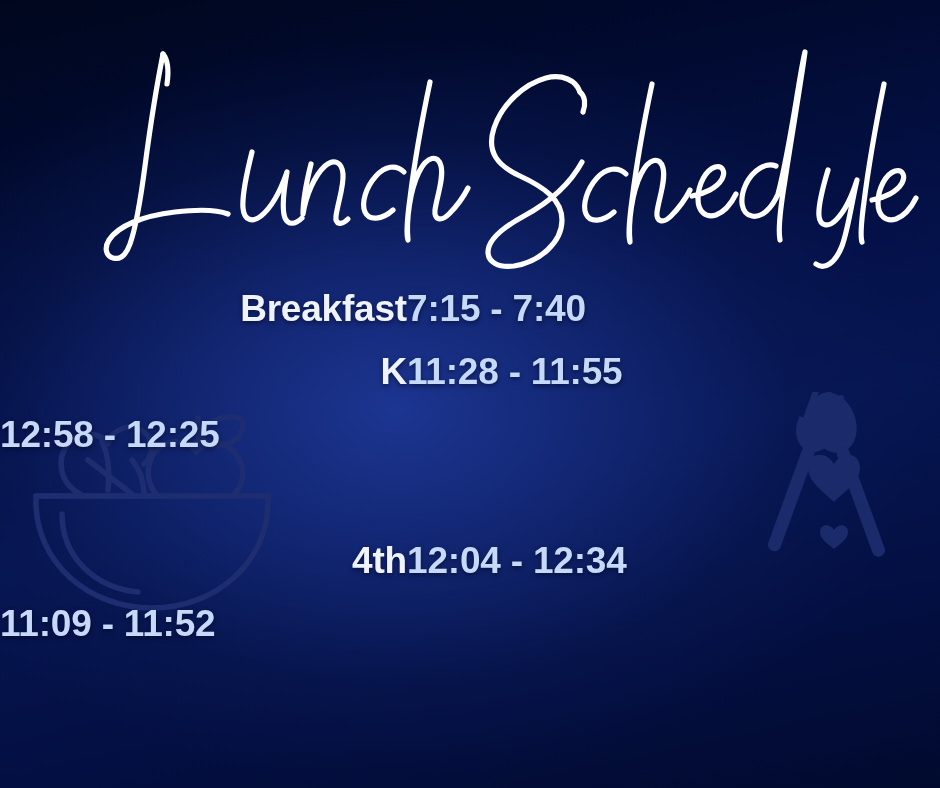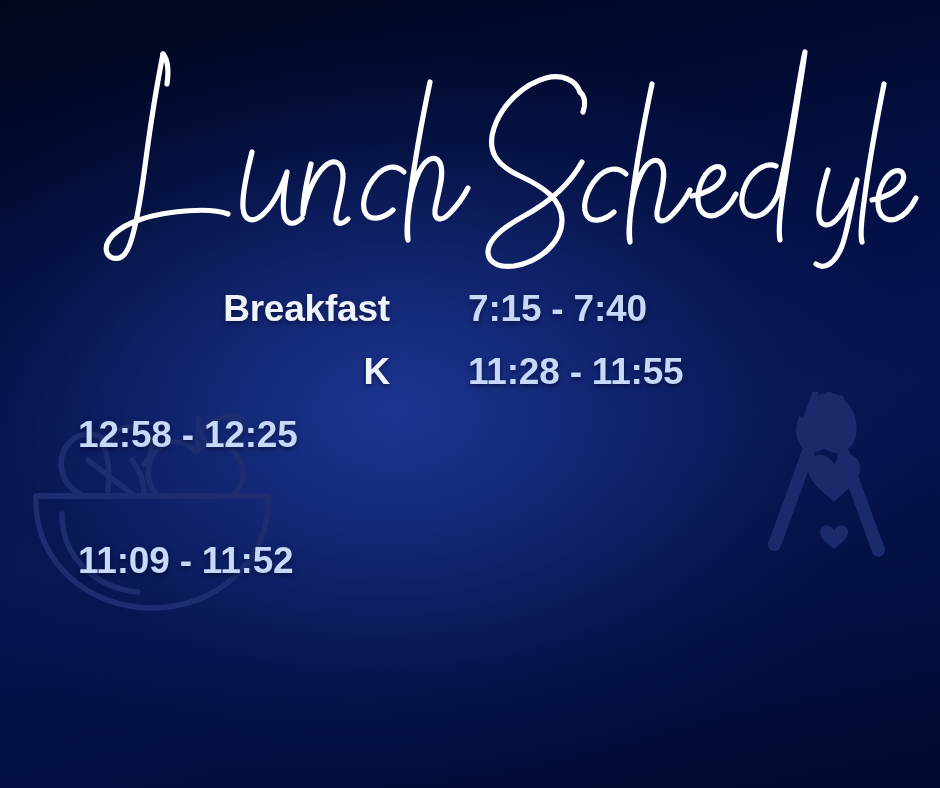--- a/index.html
+++ b/index.html
@@ -83,23 +83,23 @@
   }
   .cell-label {
     width: 390px;
     text-align: right;
     font-size: 37px;
     font-weight: bold;
     letter-spacing: -0.2px;
     color: #eef3fd;
     text-shadow: 0 2px 5px rgba(0, 4, 28, 0.55);
     white-space: nowrap;
+    padding-left: 17px;
   }
   .cell-time {
-    margin-left: 78px;
     text-align: right;
     font-size: 37px;
     font-weight: bold;
     letter-spacing: -0.2px;
     color: #c6d9f9;
     text-shadow: 0 2px 5px rgba(0, 4, 28, 0.55);
     white-space: nowrap;
   }
 </style>
 </head>
@@ -231,19 +231,23 @@
     </div>
 
     <div class="row">
       <div class="cell-time">12:58 - 12:25</div>
     </div>
 
 
     <div class="row">
     </div>
 
+    <div class="row">
+      <div class="cell-label">4th</div>
+      <div class="cell-time">12:04 - 12:34</div>
+    </div>
 
     <div class="row">
       <div class="cell-time">11:09 - 11:52</div>
     </div>
 
   </div>
 </div>
 
 </body></html>

